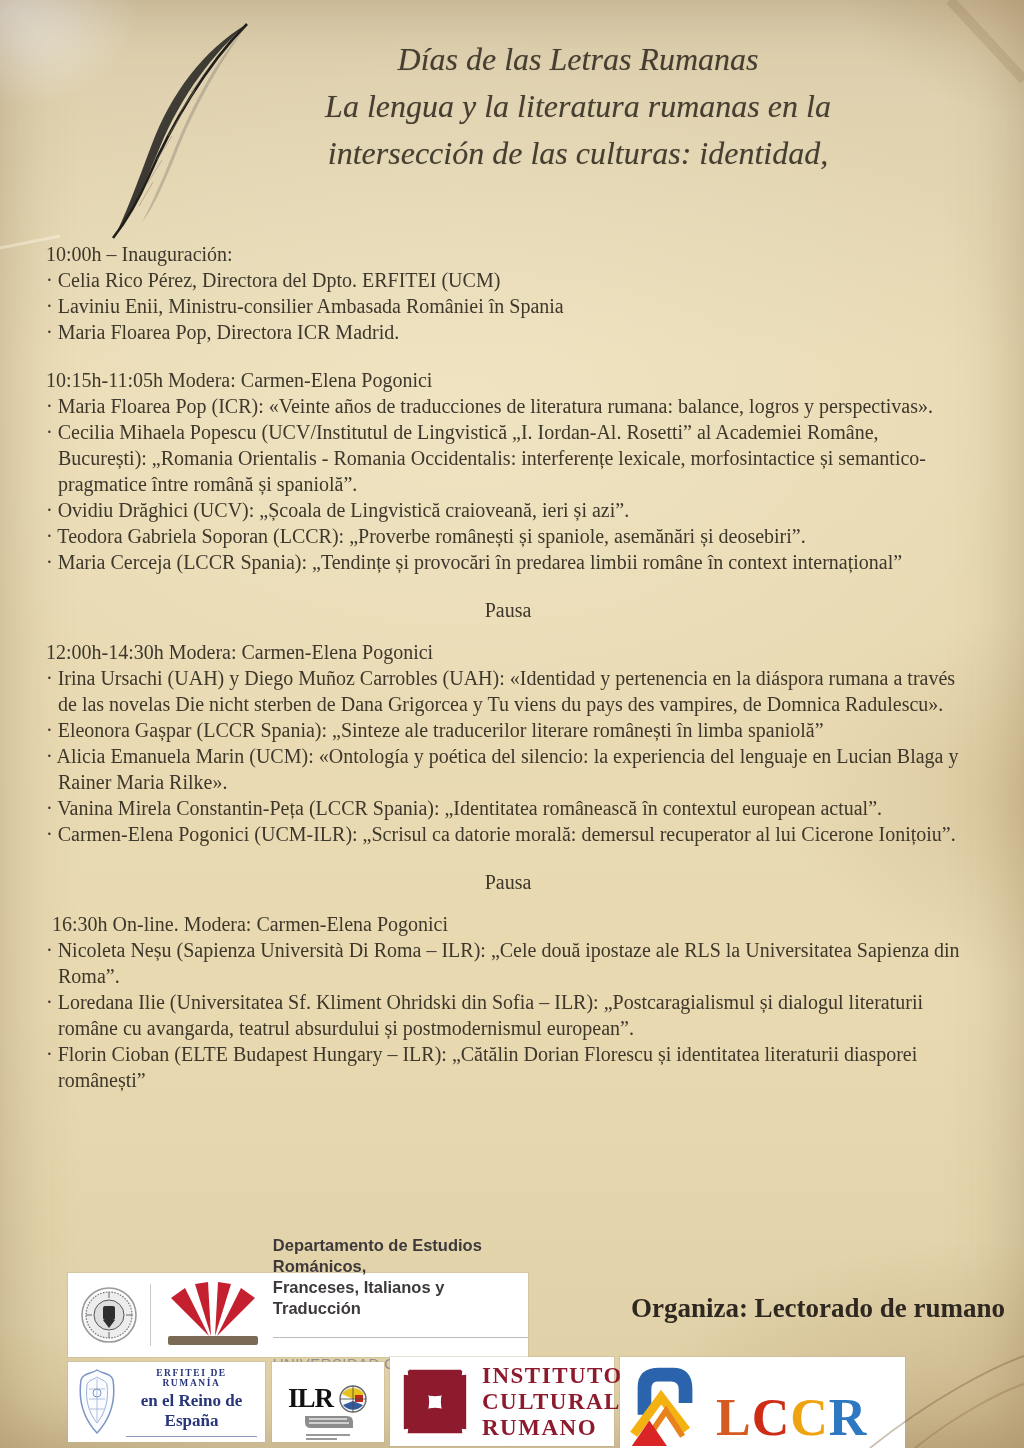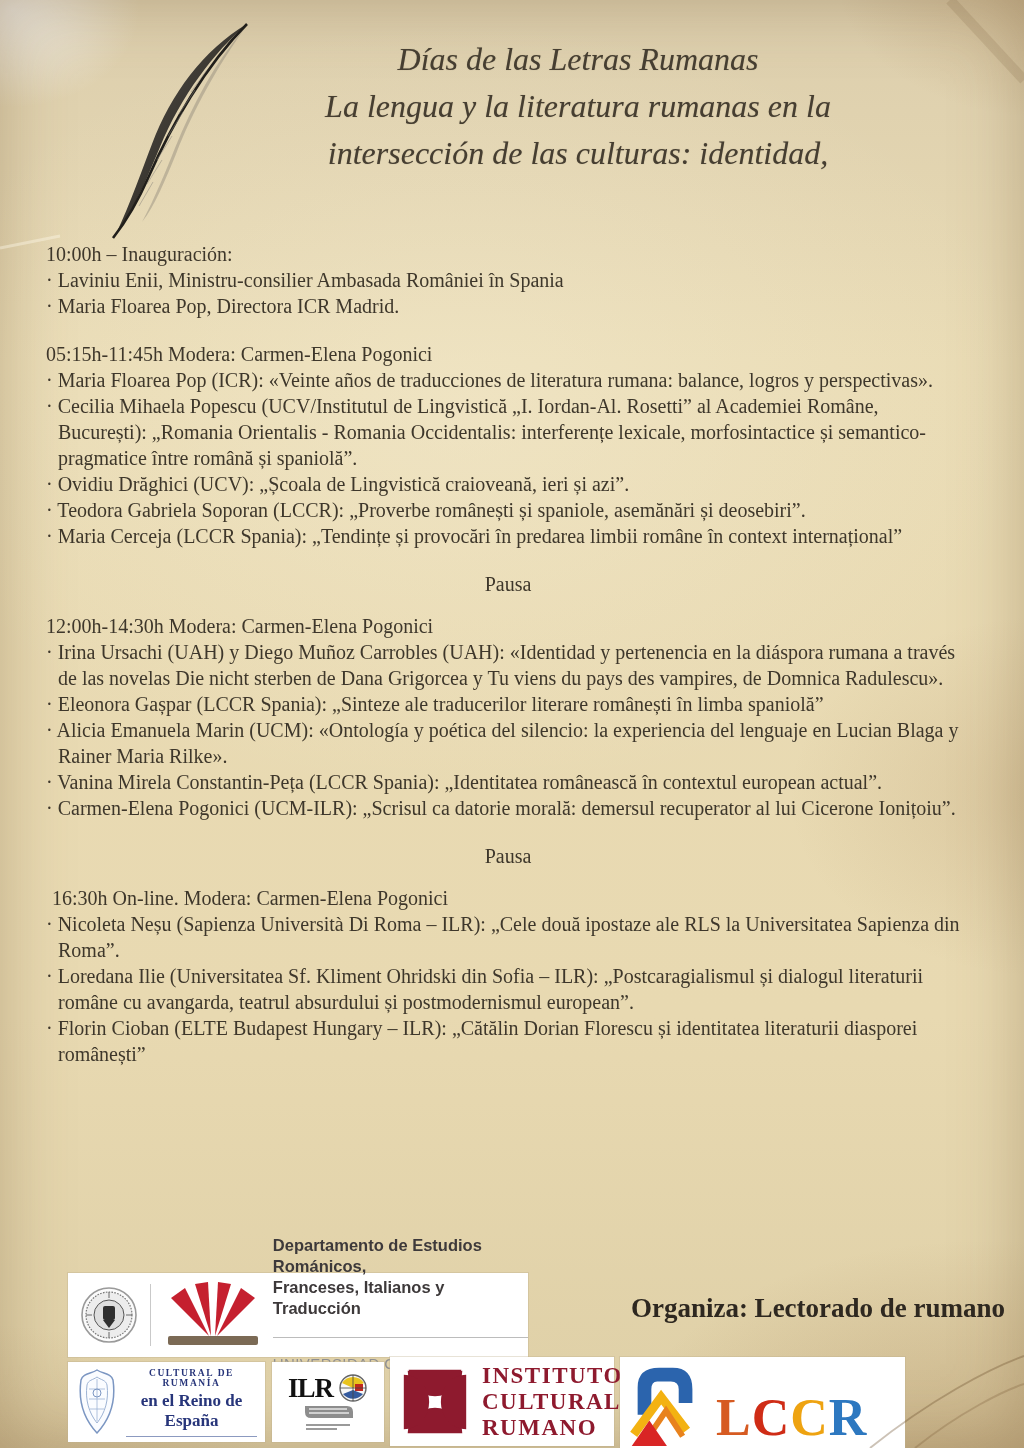--- a/index.html
+++ b/index.html
@@ -55,21 +55,21 @@
     position:absolute;left:620px;top:1293px;width:396px;
     font-weight:bold;font-size:27px;color:#2e2820;text-align:center;
   }
 
   .embassy-box{left:68px;top:1362px;width:197px;height:80px;display:flex;align-items:center;}
   .embassy-arms{margin-left:8px;flex:0 0 auto;}
   .embassy-text{flex:1;text-align:center;color:#27357a;font-weight:bold;border-bottom:1px solid #8c9ac0;padding-bottom:5px;margin:0 8px;}
   .embassy-l1{font-size:9.5px;letter-spacing:1.6px;}
   .embassy-l2{font-size:17px;margin-top:3px;}
 
-  .ilr-box{left:272px;top:1362px;width:112px;height:80px;display:flex;flex-direction:column;align-items:center;justify-content:center;}
+  .ilr-box{left:272px;top:1362px;width:112px;height:80px;display:flex;flex-direction:column;align-items:center;justify-content:flex-end;}
   .ilr-row{display:flex;align-items:center;gap:5px;}
   .ilr-abbr{font-weight:bold;font-size:27px;color:#111;letter-spacing:-1px;}
   .ilr-lines{width:44px;margin-top:2px;}
   .ilr-lines div{height:2px;background:#9a9a9a;margin:2px 0;}
   .ilr-lines div:last-child{width:70%;}
 
   .icr-box{left:390px;top:1357px;width:224px;height:89px;display:flex;align-items:center;}
   .icr-cross{margin-left:6px;flex:0 0 auto;}
   .icr-text{margin-left:8px;color:#8e1a2e;font-weight:bold;font-size:23px;line-height:26px;letter-spacing:1.5px;}
 
@@ -111,26 +111,27 @@
   <div class="title">
     <div>Días de las Letras Rumanas</div>
     <div>La lengua y la literatura rumanas en la</div>
     <div>intersección de las culturas: identidad,</div>
   </div>
 
   <div class="program">
 
     <section>
       <div class="sec-h">10:00h – Inauguración:</div>
+      <div class="item">Celia Rico Pérez, Directora del Dpto. ERFITEI (UCM)</div>
       <div class="item">Laviniu Enii, Ministru-consilier Ambasada României în Spania</div>
       <div class="item">Maria Floarea Pop, Directora ICR Madrid.</div>
     </section>
 
     <section>
-      <div class="sec-h">05:15h-11:45h Modera: Carmen-Elena Pogonici</div>
+      <div class="sec-h">10:15h-11:05h Modera: Carmen-Elena Pogonici</div>
       <div class="item">Maria Floarea Pop (ICR): «Veinte años de traducciones de literatura rumana: balance, logros y perspectivas».</div>
       <div class="item">Cecilia Mihaela Popescu (UCV/Institutul de Lingvistică „I. Iordan-Al. Rosetti” al Academiei Române, București): „Romania Orientalis - Romania Occidentalis: interferențe lexicale, morfosintactice și semantico-pragmatice între română și spaniolă”.</div>
       <div class="item">Ovidiu Drăghici (UCV): „Școala de Lingvistică craioveană, ieri și azi”.</div>
       <div class="item">Teodora Gabriela Soporan (LCCR): „Proverbe românești și spaniole, asemănări și deosebiri”.</div>
       <div class="item">Maria Cerceja (LCCR Spania): „Tendințe și provocări în predarea limbii române în context internațional”</div>
     </section>
 
     <div class="pausa">Pausa</div>
 
     <section>
@@ -189,21 +190,21 @@
       <path d="M21,10 C25,13 30,13 31,18 C33,33 29,46 21,56 C13,46 9,33 11,18 C12,13 17,13 21,10 Z" fill="none" stroke="#9db3d4" stroke-width="1"></path>
       <g stroke="#9db3d4" stroke-width="0.8">
         <path d="M21,12 V54"></path>
           <path d="M13,22 H29"></path>
           <path d="M13,32 H29"></path>
           <path d="M14,42 H28"></path>
       </g>
       <circle cx="21" cy="26" r="4" fill="none" stroke="#7b96c2" stroke-width="1"></circle>
     </svg>
     <div class="embassy-text">
-      <div class="embassy-l1">CULTURAL DE RUMANÍA</div>
+      <div class="embassy-l1">ERFITEI DE RUMANÍA</div>
       <div class="embassy-l2">en el Reino de España</div>
     </div>
   </div>
 
   <div class="whitebox ilr-box">
     <div class="ilr-row">
       <span class="ilr-abbr">ILR</span>
       <svg width="30" height="30" viewBox="0 0 30 30">
         <circle cx="15" cy="15" r="13" fill="#f7f7f7" stroke="#666" stroke-width="1.4"></circle>
         <path d="M4,10 A13,13 0 0,1 26,10 L15,15 Z" fill="#e8c31e"></path>

